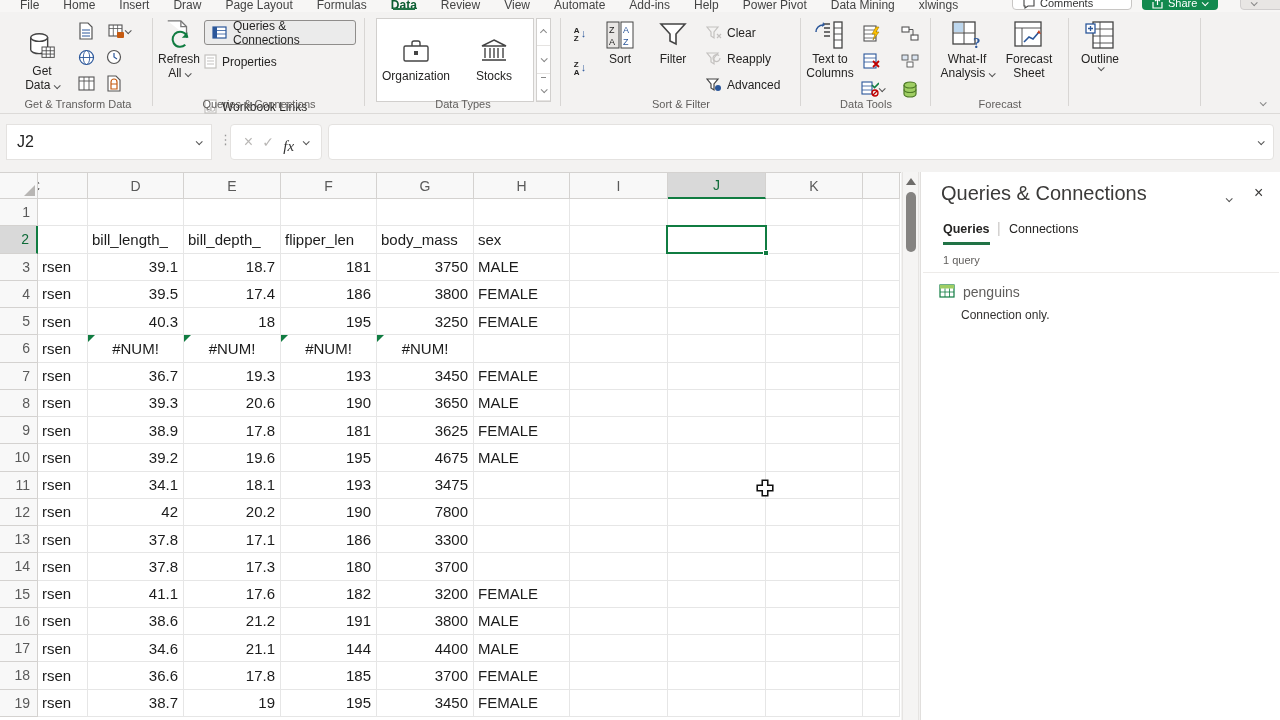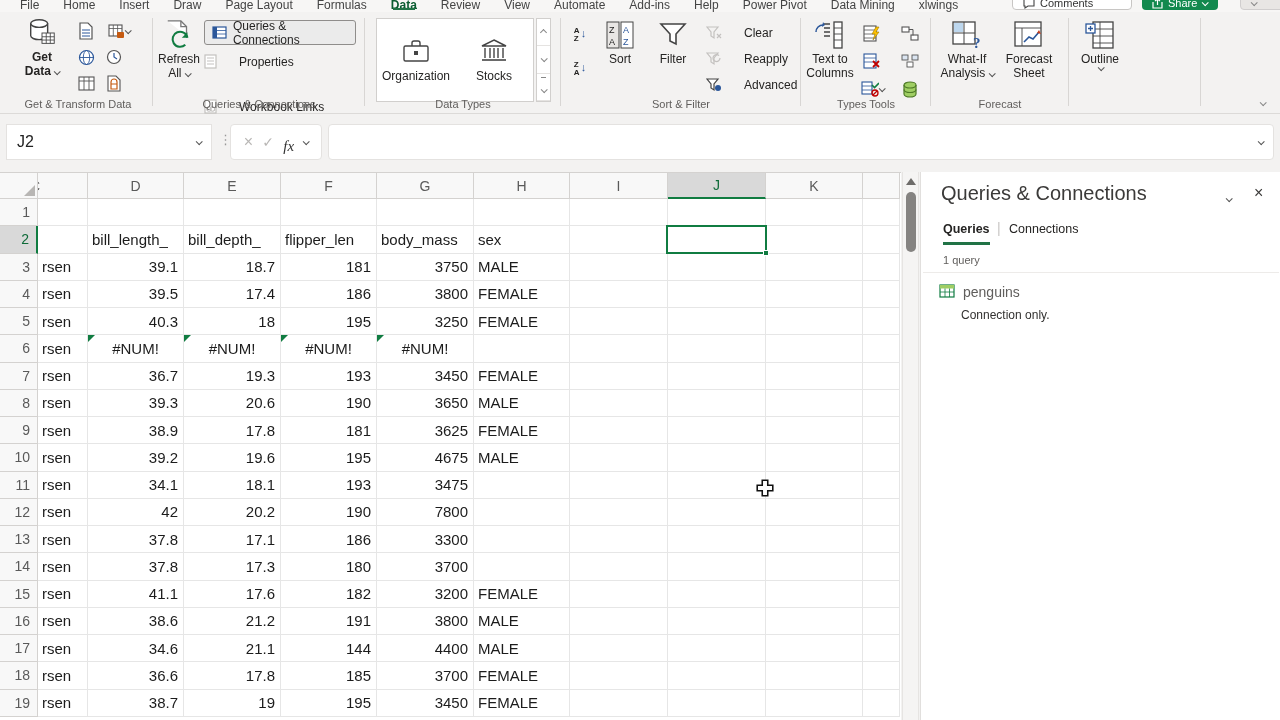--- a/index.html
+++ b/index.html
@@ -22,21 +22,21 @@
 
   
   #ribbon { position:absolute; left:0; top:12px; width:1280px; height:102px; background:#f3f2f1; border-bottom:1px solid #dcdad8; }
   .grp { position:absolute; top:0; height:100px; }
   .grplabel { position:absolute; bottom:2px; left:0; right:0; text-align:center; font-size:11px; color:#605e5c; white-space:nowrap; }
   .gdiv { position:absolute; top:6px; height:88px; width:1px; background:#d8d6d4; }
   .bigbtn { position:absolute; display:flex; flex-direction:column; align-items:center; font-size:12px; color:#252423; text-align:center; line-height:14px; cursor:default; }
   .bigbtn .ic { height:34px; display:flex; align-items:center; justify-content:center; }
   .smbtn { position:absolute; width:24px; height:22px; display:flex; align-items:center; justify-content:center; }
   .dim { color:#a19f9d; }
-  .minitxt { font-size:12px; color:#252423; display:flex; align-items:center; gap:22px; }
+  .minitxt { font-size:12px; color:#252423; display:flex; align-items:center; gap:5px; }
   #qc-toggle { position:absolute; left:48px; top:8px; width:152px; height:25px; border:1px solid #8f8d8b; border-radius:3px; background:#ebebeb; display:flex; align-items:center; gap:6px; padding:0 7px; font-size:12px; color:#252423; }
   .gallery { position:absolute; left:8px; top:6px; width:158px; height:84px; background:#fff; border:1px solid #d1cfcd; display:flex; }
   .galitem { width:78px; display:flex; flex-direction:column; align-items:center; justify-content:center; gap:5px; font-size:12px; color:#252423; }
   .galscroll { position:absolute; left:168px; top:6px; width:15px; height:84px; border:1px solid #d1cfcd; background:#fff; display:flex; flex-direction:column; }
   .galscroll div { flex:1; display:flex; align-items:center; justify-content:center; border-bottom:1px solid #e5e3e1; }
   .azmini { display:flex; flex-direction:column; font-size:8px; font-weight:bold; color:#252423; line-height:8px; }
   .azarrow { color:#2b579a; font-size:11px; margin-left:1px; }
   #collapse-ribbon { position:absolute; left:1252px; top:84px; width:20px; height:14px; display:flex; align-items:center; justify-content:center; }
 
   
@@ -117,21 +117,21 @@
     <span class="chv w"></span>
   </div>
   <div class="pill" id="overflow-btn">
     <span class="chv g"></span>
   </div>
 </div>
 
 <div id="ribbon">
 
   <div class="grp" style="left:6px;width:144px;">
-    <div class="bigbtn" style="left:12px;top:4px;width:48px;font-weight:bold;">
+    <div class="bigbtn" style="left:12px;top:18px;width:48px;">
       <span class="ic">
         <svg width="32" height="32" viewBox="0 0 34 34">
             <path d="M5 7c0-2.2 4-4 9-4s9 1.8 9 4v13c0 2.2-4 4-9 4s-9-1.8-9-4z" fill="#fff" stroke="#444" stroke-width="1.5"></path>
             <path d="M5 7c0 2.2 4 4 9 4s9-1.8 9-4" fill="none" stroke="#444" stroke-width="1.5"></path>
             <rect x="17" y="17" width="13" height="11" fill="#fff" stroke="#444"></rect>
             <path d="M17 21h13M17 24.5h13M21.5 17v11M25.8 17v11" stroke="#444" stroke-width="0.9"></path>
           </svg>
       </span>
       <span>Get</span>
       <span><span>Data</span> <span class="chv"></span></span>
@@ -409,21 +409,21 @@
       <span class="chv"></span>
     </div>
     <div class="smbtn" style="left:94px;top:66px;">
       <span>
           <svg width="16" height="17" viewBox="0 0 16 17">
             <path d="M2 4c0-1.6 2.7-3 6-3s6 1.4 6 3v9c0 1.6-2.7 3-6 3s-6-1.4-6-3z" fill="#9fce63" stroke="#4e7a27" stroke-width="1.2"></path>
             <path d="M2 4c0 1.6 2.7 3 6 3s6-1.4 6-3M2 8.5c0 1.6 2.7 3 6 3s6-1.4 6-3" fill="none" stroke="#4e7a27" stroke-width="1.2"></path>
           </svg>
         </span>
     </div>
-    <div class="grplabel">Types Tools</div>
+    <div class="grplabel">Data Tools</div>
   </div>
   <div class="gdiv" style="left:930px;"></div>
 
   <div class="grp" style="left:934px;width:132px;">
     <div class="bigbtn" style="left:2px;top:6px;width:62px;">
       <span class="ic">
           <svg width="32" height="30" viewBox="0 0 32 30">
             <rect x="2" y="2" width="22" height="22" fill="#fff" stroke="#444" stroke-width="1.3"></rect>
             <path d="M2 13h22M13 2v22" stroke="#444" stroke-width="1"></path>
             <rect x="3" y="3" width="9" height="9" fill="#bdd7ee"></rect>

